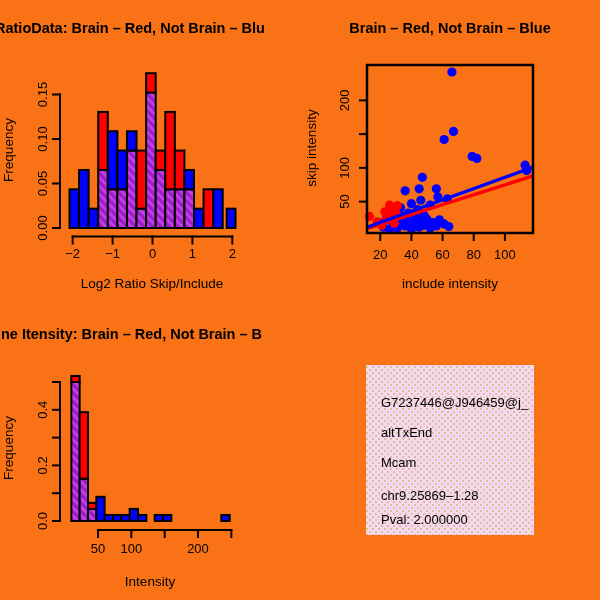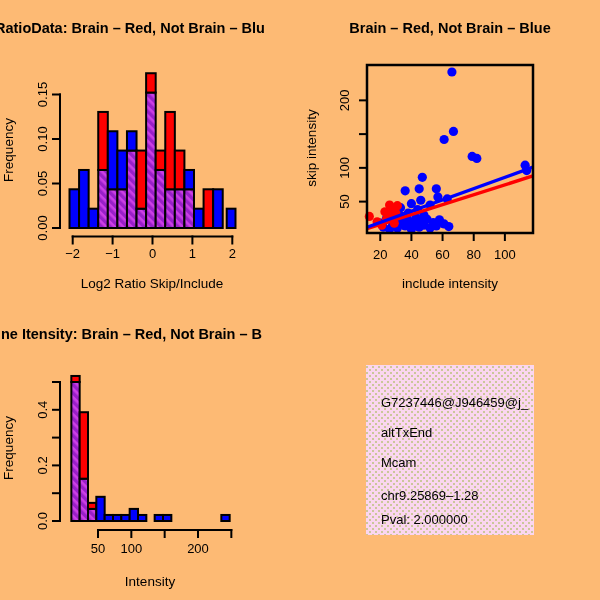--- a/index.html
+++ b/index.html
@@ -1,16 +1,16 @@
 <!DOCTYPE html>
 <html><head>
 <meta charset="utf-8">
 <style>
   html,body{margin:0;padding:0;background:#fff;}
-  .canvas{position:relative;width:600px;height:600px;background:#fdba74;overflow:hidden;
+  .canvas{position:relative;width:600px;height:600px;background:#f97316;overflow:hidden;
           font-family:"Liberation Sans",sans-serif;text-decoration:underline;}
   svg{position:absolute;left:0;top:0;}
   text{fill:#000;}
   .title{font:bold 14.5px "Liberation Sans",sans-serif;}
   .axis-title{font:13.5px "Liberation Sans",sans-serif;}
   .tick{font:13px "Liberation Sans",sans-serif;}
   .info{font:13px "Liberation Sans",sans-serif;}
 </style>
 </head>
 <body>

